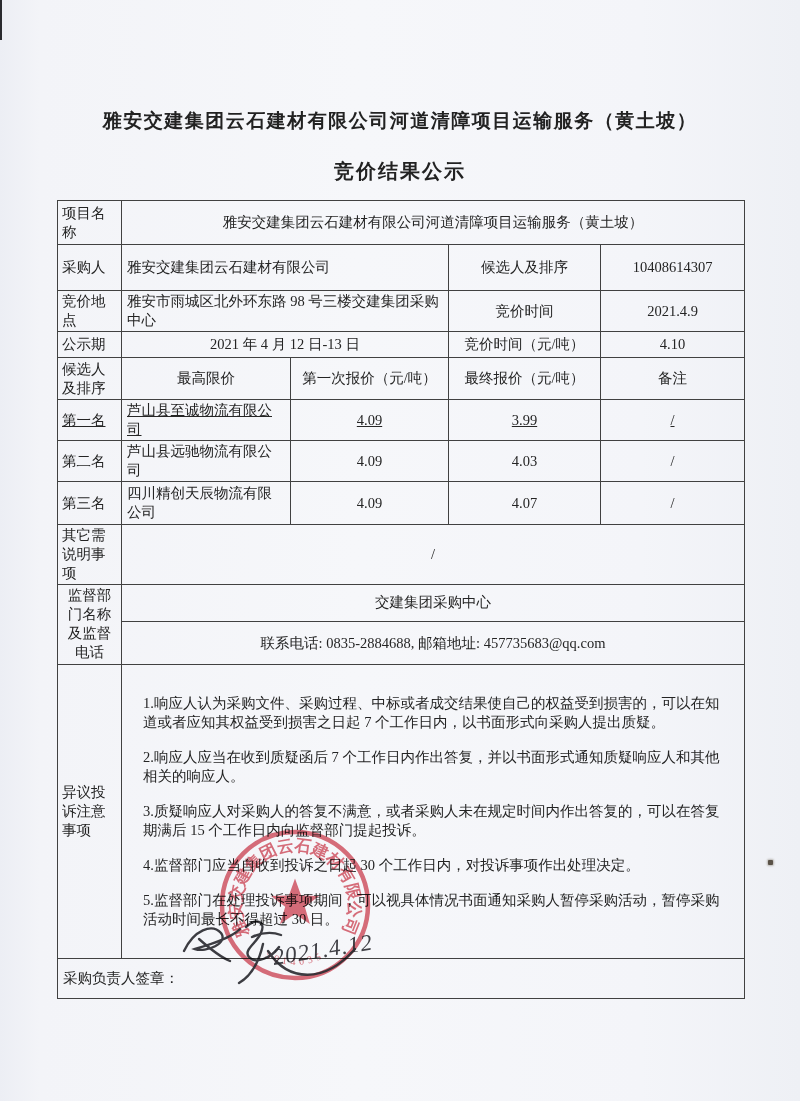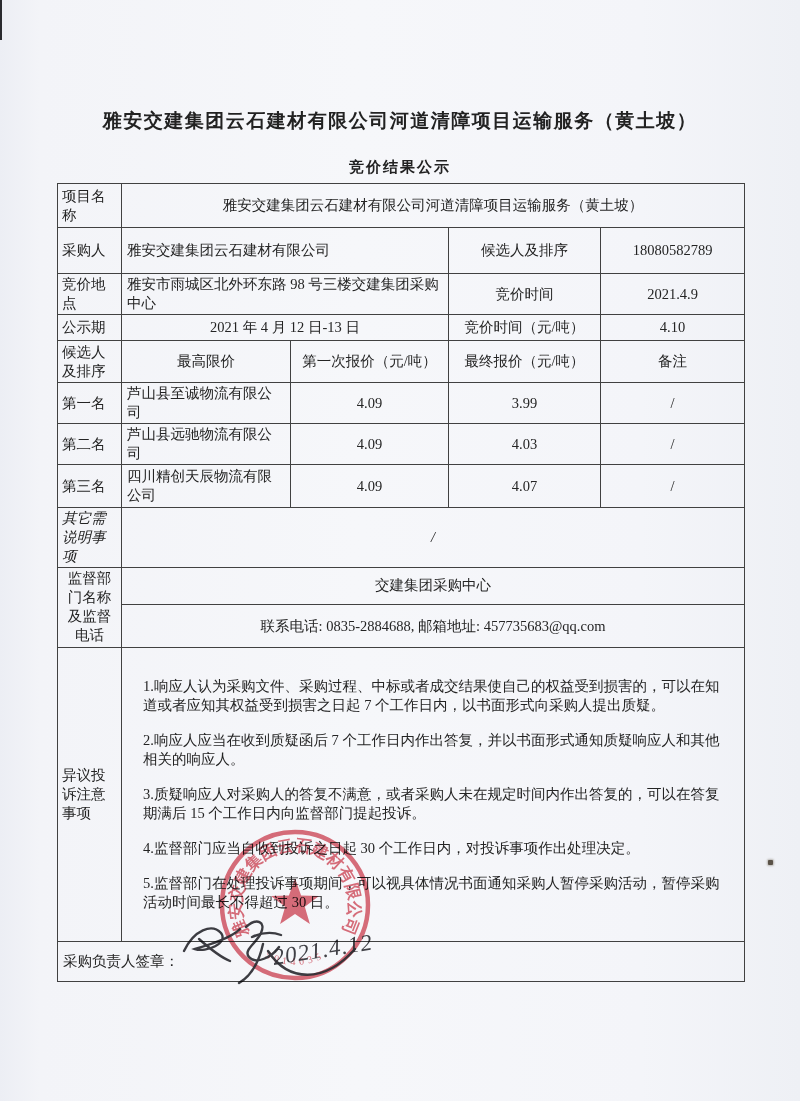--- a/index.html
+++ b/index.html
@@ -9,35 +9,35 @@
     background:linear-gradient(90deg,#eceef4 0%,#f3f4f8 5%,#f6f7fa 45%,#f4f5f9 80%,#eef0f5 100%);
     font-family:"Liberation Serif","DejaVu Serif",serif;color:#262626;
   }
   .titles{position:absolute;top:108px;left:0;width:100%;text-align:center;}
   .doc-title{
     margin:0;font-family:"Liberation Sans","DejaVu Sans",sans-serif;
     font-size:19px;font-weight:bold;letter-spacing:1.5px;color:#222;
   }
   .doc-subtitle{
     margin:24px 0 0 0;font-family:"Liberation Sans","DejaVu Sans",sans-serif;
-    font-size:15px;font-weight:bold;letter-spacing:2px;color:#222;
+    font-size:20px;font-weight:bold;letter-spacing:2px;color:#222;
   }
   table.doc-table{
-    position:absolute;top:183px;left:57px;width:687px;
+    position:absolute;top:200px;left:57px;width:687px;
     border-collapse:collapse;table-layout:fixed;
   }
   .doc-table td{
     border:1px solid #414141;padding:1px 5px;
     font-size:14.5px;line-height:19px;color:#242424;vertical-align:middle;
   }
   .doc-table td.lab{padding:1px 4px;}
   .ctr{text-align:center;}
   .r1{height:44px;} .r2{height:46px;} .r3{height:40px;} .r4{height:26px;}
-  .r5{height:42px;} .r6{height:39px;} .r7{height:37px;} .r8{height:43px;}
-  .r9{height:43px;font-style:italic;} .r10a{height:37px;font-family:Liberation Mono, monospace;} .r10b{height:43px;}
+  .r5{height:42px;} .r6{height:39px;text-decoration:underline;} .r7{height:37px;} .r8{height:43px;}
+  .r9{height:43px;} .r10a{height:37px;font-family:Liberation Mono, monospace;} .r10b{height:43px;}
   .r11{height:294px;} .r12{height:40px;}
   .objection-text{font-size:14.5px;line-height:22px;padding:2px 4px 2px 6px;}
   .objection-text div{margin:16px;}
   .sig-cell{font-size:14.5px;padding-left:6px;margin-top:40px;}
   .overlay{position:absolute;top:0;left:0;width:800px;height:1101px;pointer-events:none;}
   .stamp-layer{mix-blend-mode:multiply;}
   .artifact{position:absolute;pointer-events:none;}
   .corner-tl{top:0;left:0;width:2px;height:40px;background:#2a2a2e;}
   .speck{top:860px;left:768px;width:5px;height:5px;background:#5a5248;border-radius:1px;box-shadow:0 0 2px 1px rgba(120,110,95,.45);}
 </style>
@@ -64,21 +64,21 @@
     </colgroup>
     <tbody>
       <tr class="r1">
         <td class="lab">项目名称</td>
         <td class="ctr" colspan="4">雅安交建集团云石建材有限公司河道清障项目运输服务（黄土坡）</td>
       </tr>
       <tr class="r2">
         <td class="lab">采购人</td>
         <td colspan="2">雅安交建集团云石建材有限公司</td>
         <td class="ctr">候选人及排序</td>
-        <td class="ctr">18080582789</td>
+        <td class="ctr">10408614307</td>
       </tr>
       <tr class="r3">
         <td class="lab">竞价地点</td>
         <td colspan="2">雅安市雨城区北外环东路 98 号三楼交建集团采购中心</td>
         <td class="ctr">竞价时间</td>
         <td class="ctr">2021.4.9</td>
       </tr>
       <tr class="r4">
         <td class="lab">公示期</td>
         <td class="ctr" colspan="2">2021 年 4 月 12 日-13 日</td>

